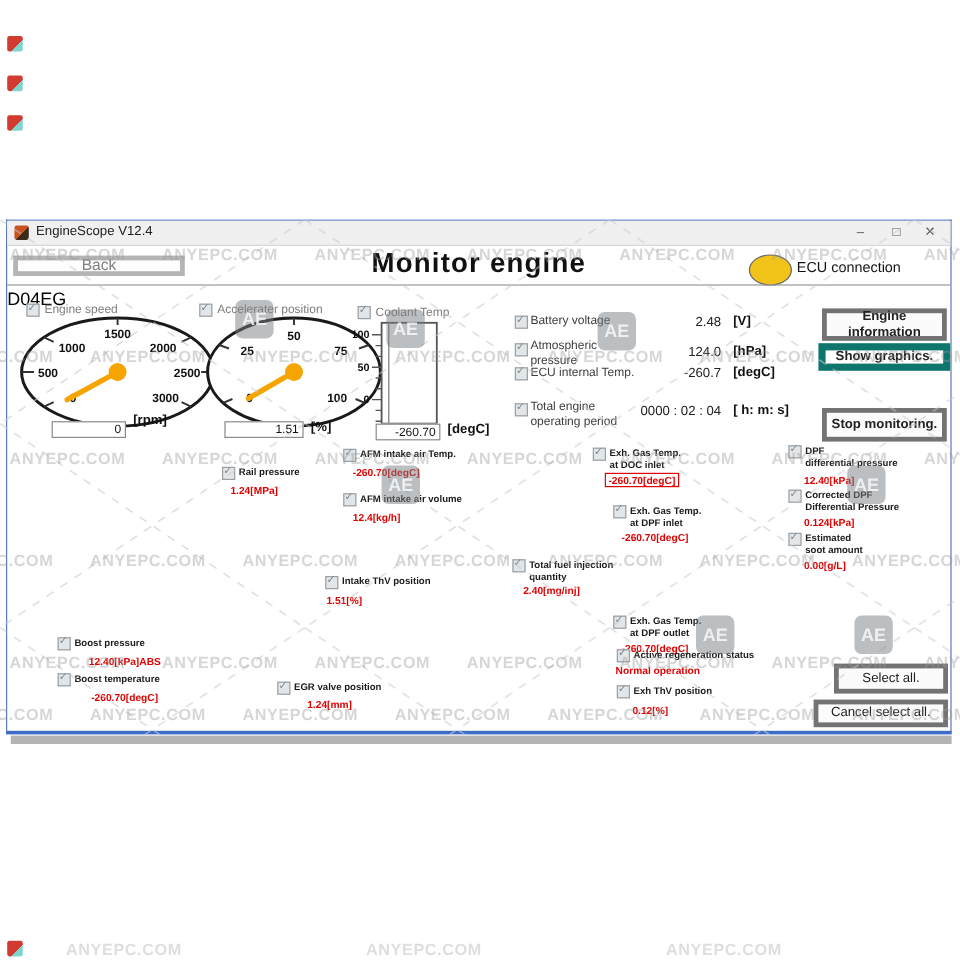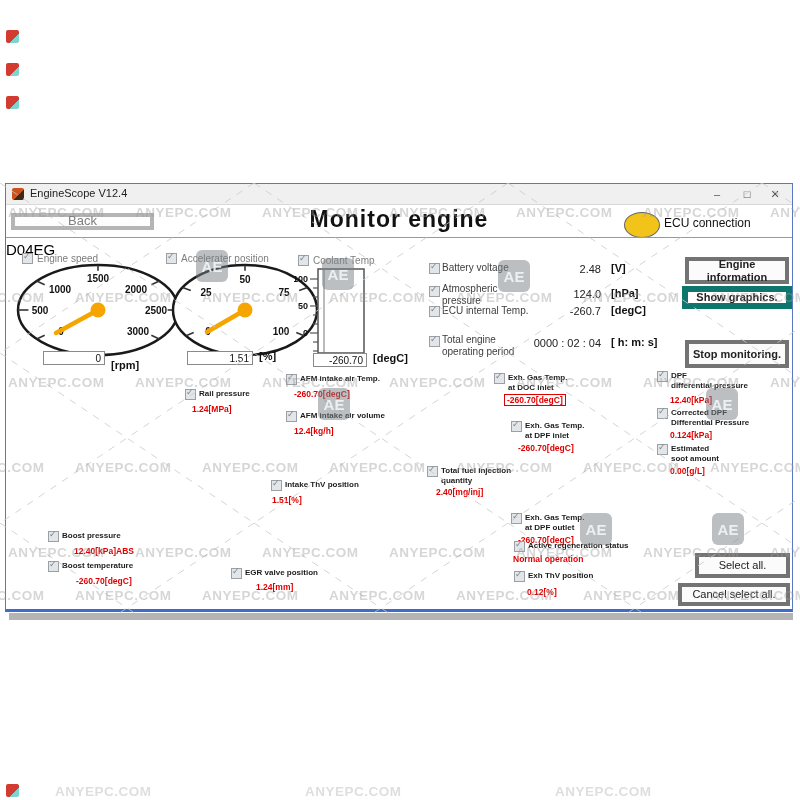--- a/index.html
+++ b/index.html
@@ -124,21 +124,21 @@
       <text class="gt" x="26" y="51" text-anchor="middle">500</text>
       <text class="gt" x="46" y="30" text-anchor="middle">1000</text>
       <text class="gt" x="84" y="19" text-anchor="middle">1500</text>
       <text class="gt" x="122" y="30" text-anchor="middle">2000</text>
       <text class="gt" x="142" y="51" text-anchor="middle">2500</text>
       <text class="gt" x="124" y="72" text-anchor="middle">3000</text>
       <line x1="84" y1="47" x2="42" y2="70" stroke="#f6a500" stroke-width="4.5" stroke-linecap="round"></line>
       <circle cx="84" cy="47" r="7.5" fill="#f6a500"></circle>
     </svg>
     <div class="field" style="left:37px;top:167px;width:62px;height:14px;">0</div>
-    <div class="unit" style="left:105px;top:175px;text-align:center;">[rpm]</div>
+    <div class="unit" style="left:105px;top:160px;text-align:center;">[rpm]</div>
 
     <svg style="position:absolute;left:163px;top:79px;" width="152" height="96">
       <ellipse cx="76" cy="47" rx="72" ry="45" fill="#fff" stroke="#1a1a1a" stroke-width="2.5"></ellipse>
       <g stroke="#333" stroke-width="1.6">
         <line x1="17" y1="72.8" x2="24.7" y2="69.5"></line>
           <line x1="13.6" y1="24.5" x2="21.8" y2="27.4"></line>
         <line x1="76" y1="2" x2="76" y2="7.8"></line>
           <line x1="138.4" y1="24.5" x2="130.2" y2="27.4"></line>
         <line x1="135" y1="72.8" x2="127.3" y2="69.5"></line>
       </g>

